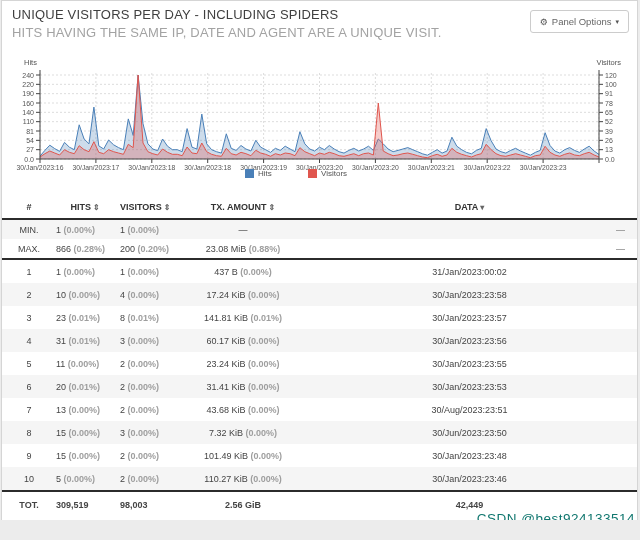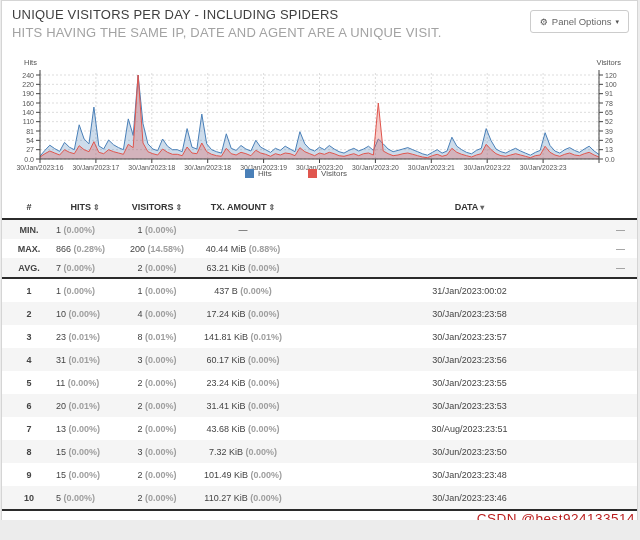--- a/index.html
+++ b/index.html
@@ -21,33 +21,33 @@
   .legend{position:absolute;top:168px;display:flex;align-items:center;gap:4px;font-size:8px;color:#555;}
   #legend-hits{left:243px;}
   #legend-visitors{left:306px;}
   .swatch{width:9px;height:9px;display:inline-block;}
   
   table{position:absolute;left:0;top:195px;width:635px;border-collapse:collapse;table-layout:fixed;}
   th,td{padding:0;font-size:9px;color:#444;white-space:nowrap;overflow:hidden;}
   thead th{height:22px;font-weight:bold;color:#333;border-bottom:2px solid #2b2b2b;}
   .c-num{width:54px;text-align:center;}
   .c-hits{width:58px;padding-right:6px;}
-  .c-vis{width:74px;text-align:center;padding-right:6px;}
+  .c-vis{width:74px;text-align:left;padding-right:6px;}
   .c-tx{width:86px;text-align:center;padding-right:6px;}
   .c-data{text-align:center;padding-left:10px;}
   tr.striped{background:#f5f5f5;}
   tbody.summary td{height:19px;}
   tbody.summary{border-bottom:2px solid #2b2b2b;}
   tbody.main td{height:23px;}
   tfoot td{height:26px;font-weight:bold;border-top:2px solid #2b2b2b;}
   td .pct{color:#9e9e9e;font-weight:bold;}
-  td.rowlabel{font-weight:bold;}
+  td.rowlabel{font-weight:normal;}
   .sum-data{text-align:right;padding-right:12px;color:#777;}
   .sort-ic{font-size:8px;color:#666;margin-left:2px;}
-  .watermark{position:absolute;right:5px;top:511px;font-size:13.5px;color:#b91c1c;letter-spacing:.5px;z-index:5;}
+  .watermark{position:absolute;right:5px;top:511px;font-size:13.5px;color:#0f766e;letter-spacing:.5px;z-index:5;}
 </style>
 </head>
 <body>
 
 <div id="screen">
   <div class="panel">
 
     <div class="panel-head">
       <div class="panel-title">UNIQUE VISITORS PER DAY - INCLUDING SPIDERS</div>
       <div class="panel-sub">HITS HAVING THE SAME IP, DATE AND AGENT ARE A UNIQUE VISIT.</div>
@@ -177,29 +177,22 @@
           <tr class="striped">
             <td class="c-num rowlabel">MIN.</td>
             <td class="c-hits"><span>1</span><span class="pct"> (0.00%)</span></td>
             <td class="c-vis"><span>1</span><span class="pct"> (0.00%)</span></td>
             <td class="c-tx"><span>—</span></td>
             <td class="c-data sum-data">—</td>
           </tr>
           <tr class="">
             <td class="c-num rowlabel">MAX.</td>
             <td class="c-hits"><span>866</span><span class="pct"> (0.28%)</span></td>
-            <td class="c-vis"><span>200</span><span class="pct"> (14.58%)</span></td>
-            <td class="c-tx"><span>40.44 MiB</span><span class="pct"> (0.88%)</span></td>
-            <td class="c-data sum-data">—</td>
-          </tr>
-          <tr class="striped">
-            <td class="c-num rowlabel">AVG.</td>
-            <td class="c-hits"><span>7</span><span class="pct"> (0.00%)</span></td>
-            <td class="c-vis"><span>2</span><span class="pct"> (0.00%)</span></td>
-            <td class="c-tx"><span>63.21 KiB</span><span class="pct"> (0.00%)</span></td>
+            <td class="c-vis"><span>200</span><span class="pct"> (0.20%)</span></td>
+            <td class="c-tx"><span>23.08 MiB</span><span class="pct"> (0.88%)</span></td>
             <td class="c-data sum-data">—</td>
           </tr>
         </tbody>
       <tbody class="main" id="tbody-main">
           <tr class="">
             <td class="c-num rowlabel">1</td>
             <td class="c-hits"><span>1</span><span class="pct"> (0.00%)</span></td>
             <td class="c-vis"><span>1</span><span class="pct"> (0.00%)</span></td>
             <td class="c-tx"><span>437 B</span><span class="pct"> (0.00%)</span></td>
             <td class="c-data">31/Jan/2023:00:02</td>

